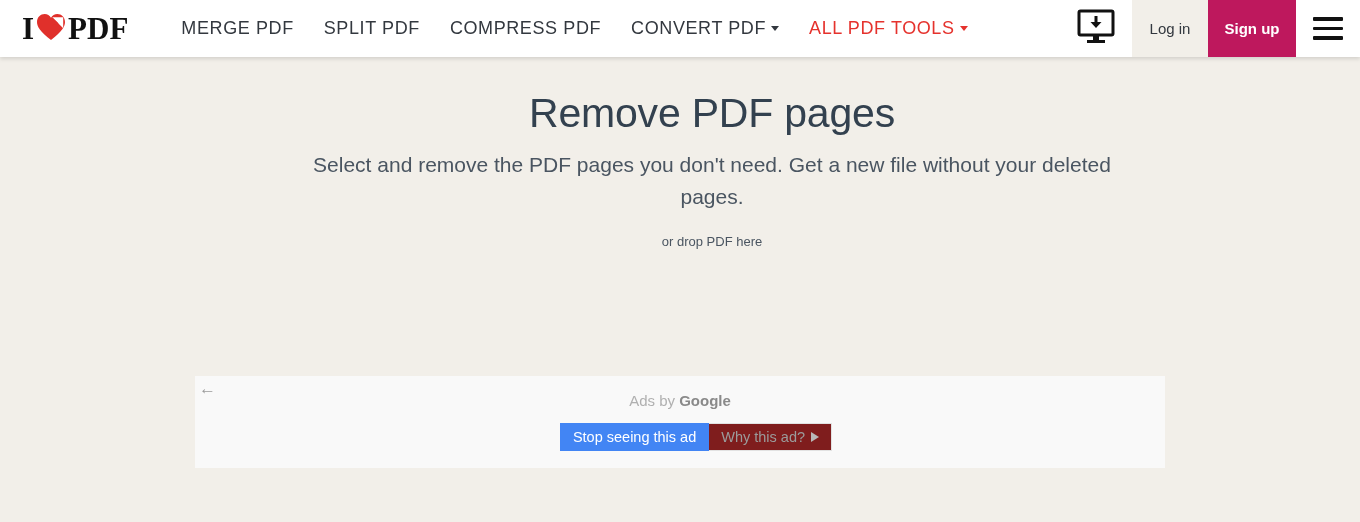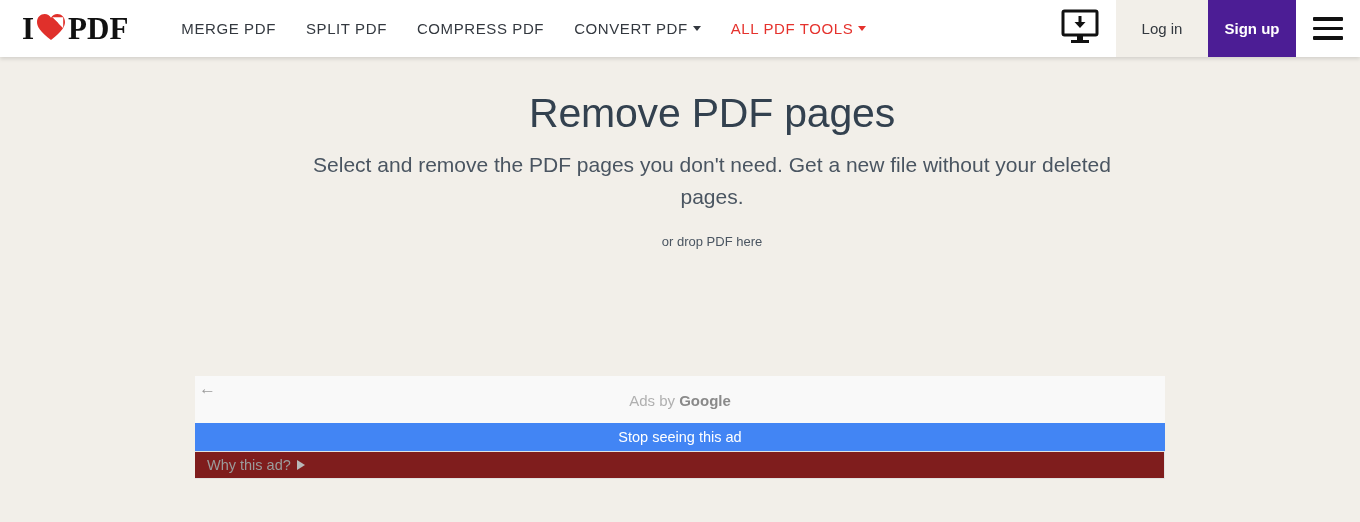--- a/index.html
+++ b/index.html
@@ -27,47 +27,47 @@
   }
   .logo-text {
     font-family: "Liberation Serif", serif;
     font-weight: bold; font-size: 31px; color: #111111;
     letter-spacing: 0px; line-height: 1;
   }
   .logo-heart { display: inline-block; margin: 0 2px; vertical-align: middle; }
 
   .nav { display: flex; align-items: center; margin-left: 28px; gap: 0px; }
   .nav-item {
-    font-size: 15px; letter-spacing: 0.6px;
+    font-size: 18px; letter-spacing: 0.6px;
     color: #33383f; padding: 0 15px;
     white-space: nowrap; cursor: pointer;
     display: flex; align-items: center; gap: 5px;
   }
   .nav-item.accent { color: #e5322d; }
   .caret {
     width: 0; height: 0;
     border-left: 4.5px solid transparent;
     border-right: 4.5px solid transparent;
     border-top: 5.5px solid currentColor;
     display: inline-block;
   }
 
   .header-right { margin-left: auto; display: flex; align-items: stretch; }
   .desktop-btn {
     display: flex; align-items: center; justify-content: center;
     width: 72px; cursor: pointer; background: #ffffff;
   }
   .login-btn {
     display: flex; align-items: center; justify-content: center;
-    width: 92px; background: #f2efe9;
+    width: 76px; background: #f2efe9;
     font-size: 15px; color: #33383f; cursor: pointer;
   }
   .signup-btn {
     display: flex; align-items: center; justify-content: center;
-    width: 88px; background: #4c1d95;
+    width: 88px; background: #be185d;
     font-size: 15px; font-weight: bold; color: #ffffff; cursor: pointer;
   }
   .burger-btn {
     display: flex; flex-direction: column; align-items: center; justify-content: center;
     width: 64px; gap: 6px; background: #ffffff; cursor: pointer;
   }
   .burger-bar { width: 30px; height: 3.5px; background: #111111; border-radius: 1px; }
 
   
   .main { position: absolute; top: 57px; left: 0; width: 1360px; text-align: center; margin-left: 32px; }
@@ -122,22 +122,22 @@
     position: absolute; top: 4px; left: 4px;
     font-size: 17px; color: #9b9b9b; line-height: 1;
     cursor: pointer;
   }
   .ad-label {
     position: absolute; top: 16px; left: 0; width: 970px;
     text-align: center; font-size: 15px; color: #b0b0b0;
   }
   .ad-label .g { color: #8a8a8a; font-weight: bold; }
   .ad-actions {
-    position: absolute; top: 47px; left: 0; width: 970px;
-    display: flex; justify-content: center; align-items: stretch; flex-direction: column;
+    position: absolute; top: 47px; left: 16px; width: 970px;
+    display: flex; justify-content: center; align-items: stretch;
   }
   .ad-stop {
     background: #4285f4; color: #ffffff;
     border: 1px solid #4285f4;
     font-family: "Liberation Sans", sans-serif;
     font-size: 14.5px; padding: 5px 12px;
     cursor: pointer; white-space: nowrap;
   }
   .ad-why {
     background: #7f1d1d; color: #9b9b9b;

